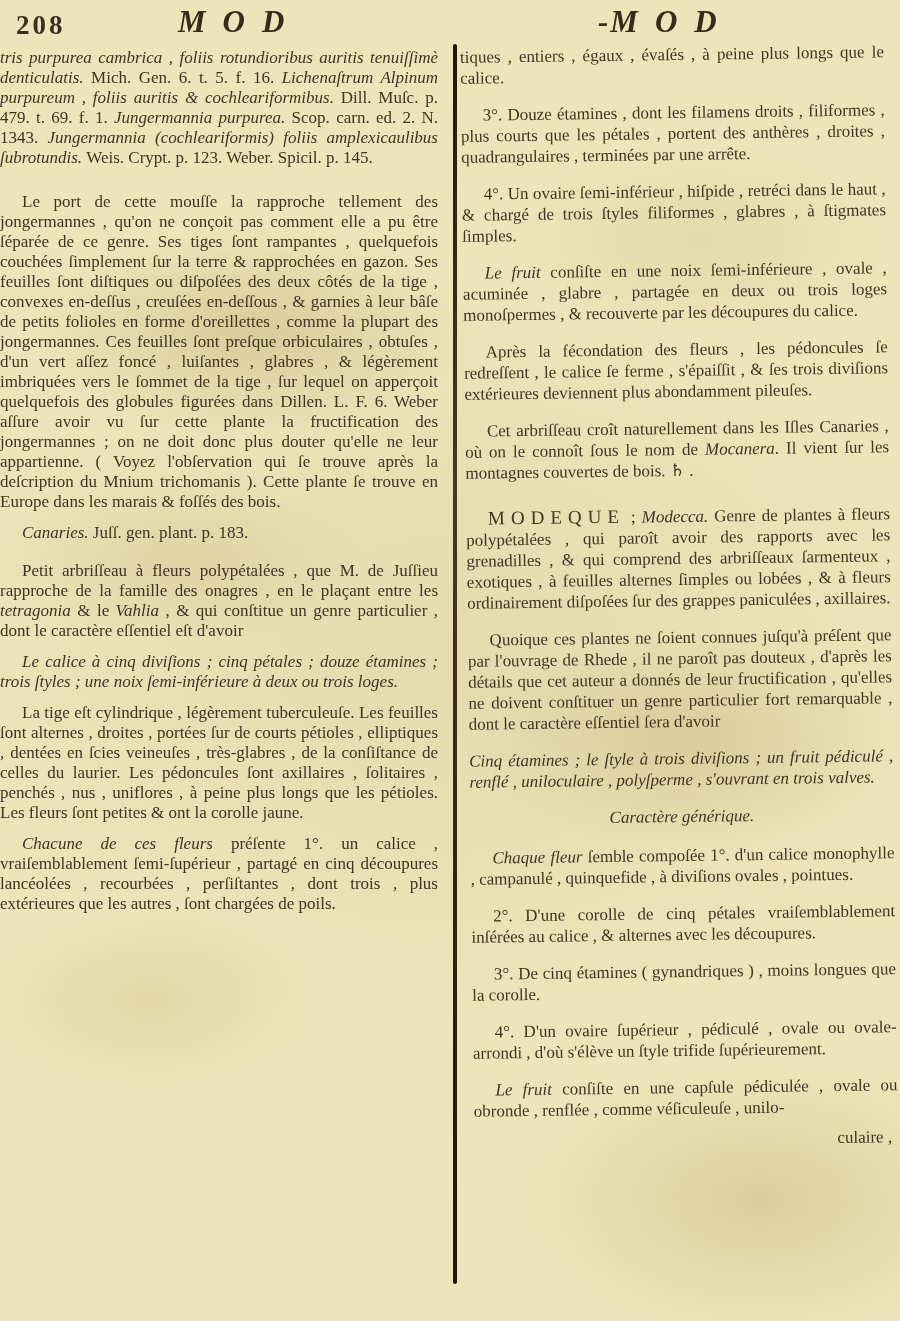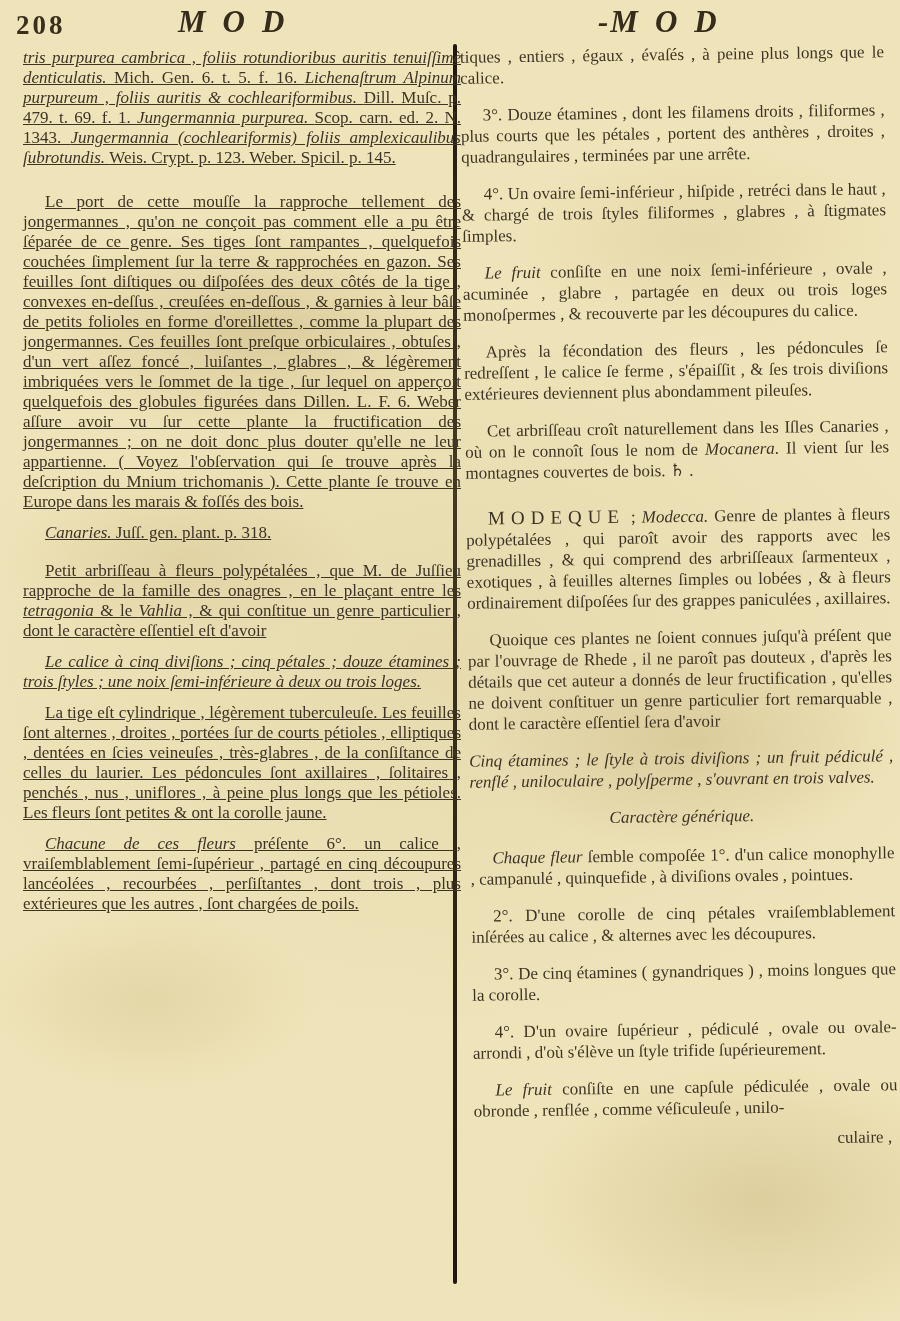--- a/index.html
+++ b/index.html
@@ -34,21 +34,21 @@
   .column-divider{
     position:absolute;left:453px;top:44px;width:4px;height:1240px;
     background:linear-gradient(#1f180e 0%, #463a24 35%, #2c2414 70%, #1f180e 100%);
     border-radius:2px;
   }
   .col{
     position:absolute;
     font-size:17px;line-height:20px;
     text-align:justify;
   }
-  .col-left{left:23px;top:48px;width:438px;text-decoration:underline;}
+  .col-left{left:0;top:48px;width:438px;}
   .col-right{left:467px;top:44px;width:424px;line-height:21px;transform:rotate(-0.75deg);transform-origin:50% 50%;}
   .para{margin:0 0 11px 0;text-indent:22px;}
   .col-right .para{margin-bottom:16px;}
   .flush{text-indent:0;}
   .italic-para{font-style:italic;}
   .center{text-align:center;text-indent:0;}
   .sig{text-align:right;text-indent:0;padding-right:44px;}
   .gap-lg{margin-bottom:24px !important;}
   .gap-md{margin-bottom:18px !important;}
   .seg{}
@@ -61,25 +61,25 @@
 <body>
 
 <div class="page">
   <div class="page-number">208</div>
   <div class="running-header rh-left">MOD</div>
   <div class="running-header rh-right"><span class="hdr-dash">-</span><span>MOD</span></div>
   <div class="column-divider"></div>
   <div class="col col-left" id="col-left">
       <p class="para flush gap-lg"><span class="seg italic">tris purpurea cambrica , foliis rotundioribus auritis tenuiſſimè denticulatis. </span><span class="seg ">Mich. Gen. 6. t. 5. f. 16. </span><span class="seg italic">Lichenaſtrum Alpinum purpureum , foliis auritis &amp; cochleariformibus. </span><span class="seg ">Dill. Muſc. p. 479. t. 69. f. 1. </span><span class="seg italic">Jungermannia purpurea. </span><span class="seg ">Scop. carn. ed. 2. N. 1343. </span><span class="seg italic">Jungermannia (cochleariformis) foliis amplexicaulibus ſubrotundis. </span><span class="seg ">Weis. Crypt. p. 123. Weber. Spicil. p. 145.</span></p>
       <p class="para "><span class="seg ">Le port de cette mouſſe la rapproche tellement des jongermannes , qu'on ne conçoit pas comment elle a pu être ſéparée de ce genre. Ses tiges ſont rampantes , quelquefois couchées ſimplement ſur la terre &amp; rapprochées en gazon. Ses feuilles ſont diſtiques ou diſpoſées des deux côtés de la tige , convexes en-deſſus , creuſées en-deſſous , &amp; garnies à leur bâſe de petits folioles en forme d'oreillettes , comme la plupart des jongermannes. Ces feuilles ſont preſque orbiculaires , obtuſes , d'un vert aſſez foncé , luiſantes , glabres , &amp; légèrement imbriquées vers le ſommet de la tige , ſur lequel on apperçoit quelquefois des globules figurées dans Dillen. L. F. 6. Weber aſſure avoir vu ſur cette plante la fructification des jongermannes ; on ne doit donc plus douter qu'elle ne leur appartienne. ( Voyez l'obſervation qui ſe trouve après la deſcription du Mnium trichomanis ). Cette plante ſe trouve en Europe dans les marais &amp; foſſés des bois.</span></p>
-      <p class="para gap-md"><span class="seg italic">Canaries. </span><span class="seg ">Juſſ. gen. plant. p. 318.</span></p>
+      <p class="para gap-md"><span class="seg italic">Canaries. </span><span class="seg ">Juſſ. gen. plant. p. 183.</span></p>
       <p class="para "><span class="seg ">Petit arbriſſeau à fleurs polypétalées , que M. de Juſſieu rapproche de la famille des onagres , en le plaçant entre les </span><span class="seg italic">tetragonia</span><span class="seg "> &amp; le </span><span class="seg italic">Vahlia</span><span class="seg "> , &amp; qui conſtitue un genre particulier , dont le caractère eſſentiel eſt d'avoir</span></p>
       <p class="para italic-para"><span class="seg ">Le calice à cinq diviſions ; cinq pétales ; douze étamines ; trois ſtyles ; une noix ſemi-inférieure à deux ou trois loges.</span></p>
       <p class="para "><span class="seg ">La tige eſt cylindrique , légèrement tuberculeuſe. Les feuilles ſont alternes , droites , portées ſur de courts pétioles , elliptiques , dentées en ſcies veineuſes , très-glabres , de la conſiſtance de celles du laurier. Les pédoncules ſont axillaires , ſolitaires , penchés , nus , uniflores , à peine plus longs que les pétioles. Les fleurs ſont petites &amp; ont la corolle jaune.</span></p>
-      <p class="para "><span class="seg italic">Chacune de ces fleurs</span><span class="seg "> préſente 6°. un calice , vraiſemblablement ſemi-ſupérieur , partagé en cinq découpures lancéolées , recourbées , perſiſtantes , dont trois , plus extérieures que les autres , ſont chargées de poils.</span></p>
+      <p class="para "><span class="seg italic">Chacune de ces fleurs</span><span class="seg "> préſente 1°. un calice , vraiſemblablement ſemi-ſupérieur , partagé en cinq découpures lancéolées , recourbées , perſiſtantes , dont trois , plus extérieures que les autres , ſont chargées de poils.</span></p>
     </div>
   <div class="col col-right" id="col-right">
       <p class="para flush"><span class="seg ">tiques , entiers , égaux , évaſés , à peine plus longs que le calice.</span></p>
       <p class="para "><span class="seg ">3°. Douze étamines , dont les filamens droits , filiformes , plus courts que les pétales , portent des anthères , droites , quadrangulaires , terminées par une arrête.</span></p>
       <p class="para "><span class="seg ">4°. Un ovaire ſemi-inférieur , hiſpide , retréci dans le haut , &amp; chargé de trois ſtyles filiformes , glabres , à ſtigmates ſimples.</span></p>
       <p class="para "><span class="seg italic">Le fruit</span><span class="seg "> conſiſte en une noix ſemi-inférieure , ovale , acuminée , glabre , partagée en deux ou trois loges monoſpermes , &amp; recouverte par les découpures du calice.</span></p>
       <p class="para "><span class="seg ">Après la fécondation des fleurs , les pédoncules ſe redreſſent , le calice ſe ferme , s'épaiſſit , &amp; ſes trois diviſions extérieures deviennent plus abondamment pileuſes.</span></p>
       <p class="para gap-lg"><span class="seg ">Cet arbriſſeau croît naturellement dans les Iſles Canaries , où on le connoît ſous le nom de </span><span class="seg italic">Mocanera</span><span class="seg ">. Il vient ſur les montagnes couvertes de bois. ♄ .</span></p>
       <p class="para "><span class="seg caps">MODEQUE</span><span class="seg "> ; </span><span class="seg italic">Modecca.</span><span class="seg "> Genre de plantes à fleurs polypétalées , qui paroît avoir des rapports avec les grenadilles , &amp; qui comprend des arbriſſeaux ſarmenteux , exotiques , à feuilles alternes ſimples ou lobées , &amp; à fleurs ordinairement diſpoſées ſur des grappes paniculées , axillaires.</span></p>
       <p class="para "><span class="seg ">Quoique ces plantes ne ſoient connues juſqu'à préſent que par l'ouvrage de Rhede , il ne paroît pas douteux , d'après les détails que cet auteur a donnés de leur fructification , qu'elles ne doivent conſtituer un genre particulier fort remarquable , dont le caractère eſſentiel ſera d'avoir</span></p>

